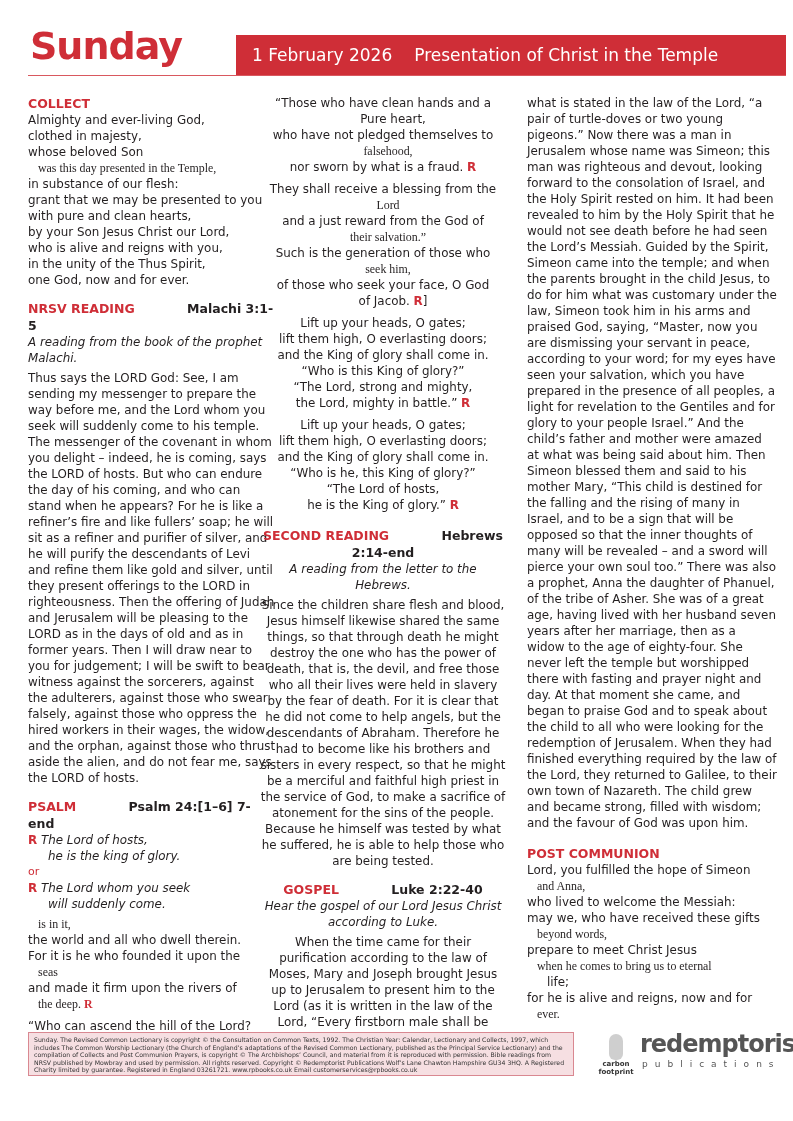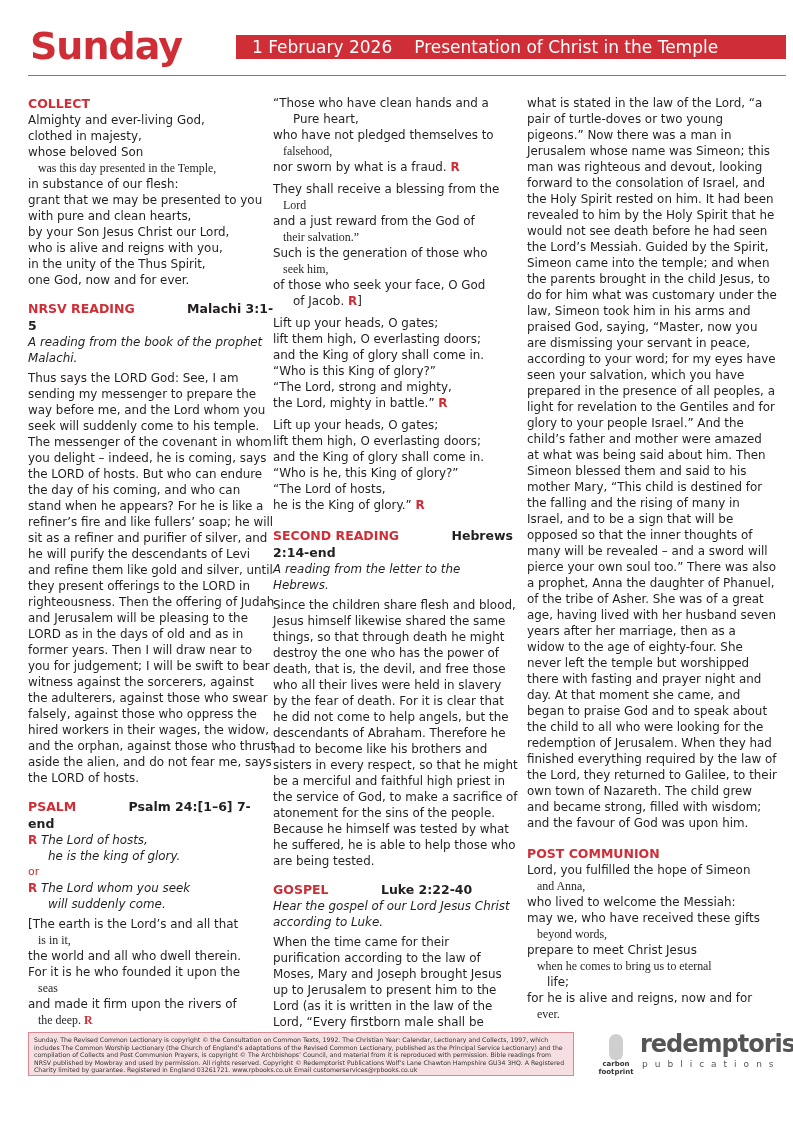--- a/index.html
+++ b/index.html
@@ -1,24 +1,24 @@
 <!DOCTYPE html>
 <html><head>
 <meta charset="utf-8">
 <style>
   html, body { margin:0; padding:0; background:#ffffff; }
   body { width:793px; height:1121px; position:relative; overflow:hidden; font-family:"DejaVu Sans", sans-serif; color:#231f20; }
   .header { position:absolute; left:0; top:0; width:793px; height:90px; }
   .day-title { position:absolute; left:30px; top:14px; font-family:"DejaVu Sans", sans-serif; font-weight:bold; font-size:38px; line-height:64px; color:#cf2e37; letter-spacing:-1px; }
-  .date-bar { position:absolute; left:236px; top:35px; width:550px; height:24px; background:#cf2e37; color:#fff; display:flex; align-items:center; font-size:17px; }
+  .date-bar { position:absolute; left:236px; top:35px; width:550px; height:40px; background:#cf2e37; color:#fff; display:flex; align-items:center; font-size:17px; }
   .date-bar .date { margin-left:16px; margin-right:22px; }
   .header-rule { position:absolute; left:28px; top:75px; width:758px; height:1px; background:#cf2e37; opacity:0.8; }
   .col { position:absolute; top:95px; font-size:11.9px; line-height:16px; }
   .col1 { left:28px; width:248px; }
-  .col2 { left:273px; width:246px; }
+  .col2 { left:260px; width:246px;text-align:center; }
   .col3 { left:527px; width:250px; }
   .sec { margin-bottom:12px; }
   .sec-head { color:#cf2e37; font-weight:bold; font-size:12.5px; line-height:17px; }
   .sec-head .ref { color:#231f20;padding-left:48px; }
   .intro { font-style:italic; margin-bottom:4px; }
   p { margin:0 0 6px 0; }
   .line { display:block; }
   .ind { padding-left:10px;font-family:Liberation Serif, serif; }
   .ind2 { padding-left:20px; }
   .r { color:#cf2e37; font-weight:bold; font-style:normal; }
@@ -73,21 +73,20 @@
     <div class="sec-head">
       <span>PSALM</span>
       <span class="ref">Psalm 24:[1–6] 7-end</span>
     </div>
     <span class="line it"><span class="r">R</span> <span>The Lord of hosts,</span></span>
     <span class="line it ind2">he is the king of glory.</span>
     <span class="line or">or</span>
     <span class="line it"><span class="r">R</span> <span>The Lord whom you seek</span></span>
     <span class="line it ind2">will suddenly come.</span>
     <div class="stanza" style="margin-top:4px">
-      <span class="line">[The earth is the Lord’s and all that</span>
       <span class="line ind">is in it,</span>
       <span class="line">the world and all who dwell therein.</span>
       <span class="line">For it is he who founded it upon the</span>
       <span class="line ind">seas</span>
       <span class="line">and made it firm upon the rivers of</span>
       <span class="line ind"><span>the deep.</span> <span class="r">R</span></span>
     </div>
     <div class="stanza">
       <span class="line">“Who can ascend the hill of the Lord?</span>
       <span class="line">and who can stand in his holy place?</span>

